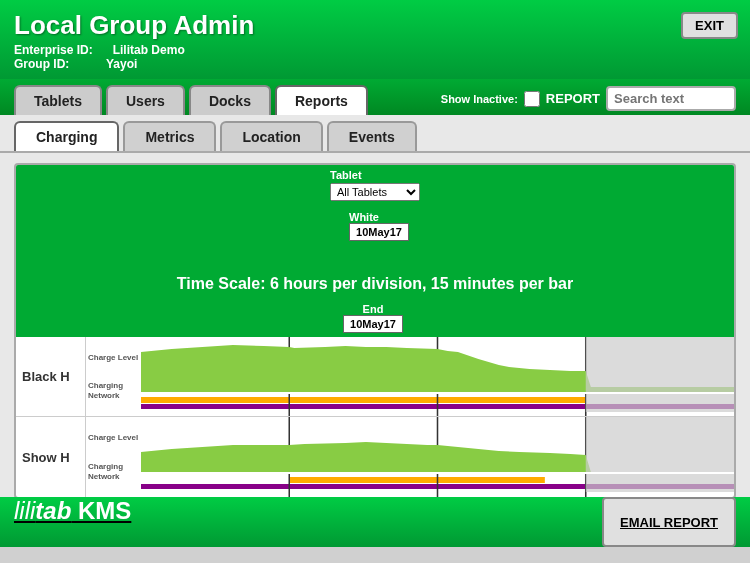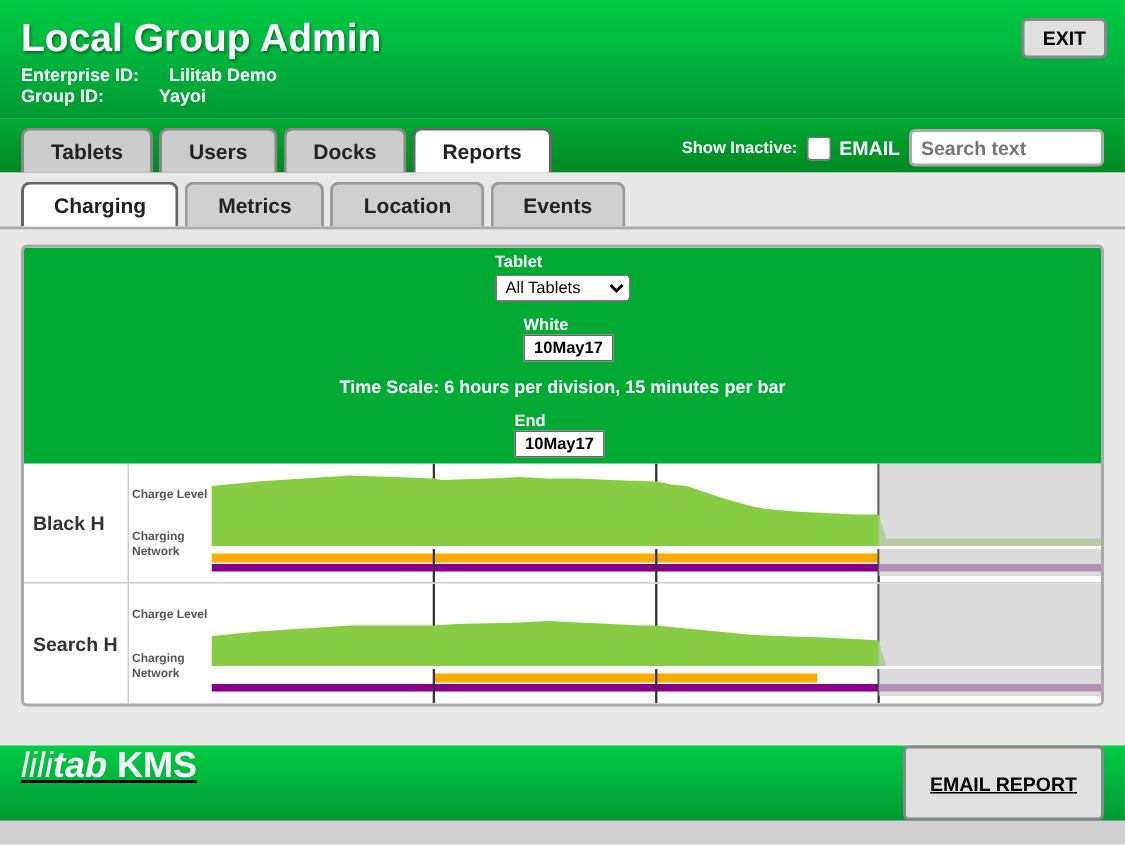--- a/index.html
+++ b/index.html
@@ -169,28 +169,29 @@
       border: 1px solid #666;
       font-size: 11px;
       padding: 2px 4px;
       font-weight: bold;
       min-width: 60px;
       text-align: center;
     }
     #time-scale-label {
       flex: 1;
       text-align: left;
-      font-size: 12px;
-      font-weight: bold;
-      color: white;
+      font-size: 16px;
+      font-weight: bold;
+      color: white;
+      margin-top: 24px;
     }
     #end-col {
       display: flex;
       flex-direction: column;
-      align-items: flex-start;
+      align-items: center;
       margin-right: 4px;
     }
     #end-date {
       background: white;
       border: 1px solid #666;
       font-size: 11px;
       padding: 2px 4px;
       font-weight: bold;
       min-width: 60px;
       text-align: center;
@@ -296,21 +297,21 @@
 </div>
 
 <div id="nav-bar">
   <div class="nav-tab">Tablets</div>
   <div class="nav-tab">Users</div>
   <div class="nav-tab">Docks</div>
   <div class="nav-tab active">Reports</div>
   <div id="search-area">
     <label id="show-inactive-label">Show Inactive:</label>
     <input type="checkbox" id="show-inactive-checkbox" style="">
-    <label id="search-label">EMAIL</label>
+    <label id="search-label">REPORT</label>
     <input type="text" id="search-input" placeholder="Search text" style="">
   </div>
 </div>
 
 <div id="sub-nav">
   <div class="sub-tab active">Charging</div>
   <div class="sub-tab">Metrics</div>
   <div class="sub-tab">Location</div>
   <div class="sub-tab">Events</div>
 </div>
@@ -362,21 +363,21 @@
             <line x1="290" y1="57" x2="290" y2="80" stroke="#333" stroke-width="1.5"></line>
             <line x1="435" y1="57" x2="435" y2="80" stroke="#333" stroke-width="1.5"></line>
 
             <rect x="435" y="57" width="145" height="18" fill="#cccccc" opacity="0.7"></rect>
           </svg>
         </div>
       </div>
     </div>
 
     <div class="chart-row">
-      <div class="row-label">Search H</div>
+      <div class="row-label">Show H</div>
       <div class="chart-data">
         <div class="sub-labels">
           <div style="font-size:8px; line-height:1.2;">Charge Level</div>
           <div style="font-size:8px; line-height:1.2;">Charging Network</div>
         </div>
         <div class="chart-visual">
           <svg viewBox="0 0 580 80" preserveAspectRatio="none" class="chart-svg">
 
             <line x1="145" y1="0" x2="145" y2="55" stroke="#333" stroke-width="1.5"></line>
             <line x1="290" y1="0" x2="290" y2="55" stroke="#333" stroke-width="1.5"></line>

